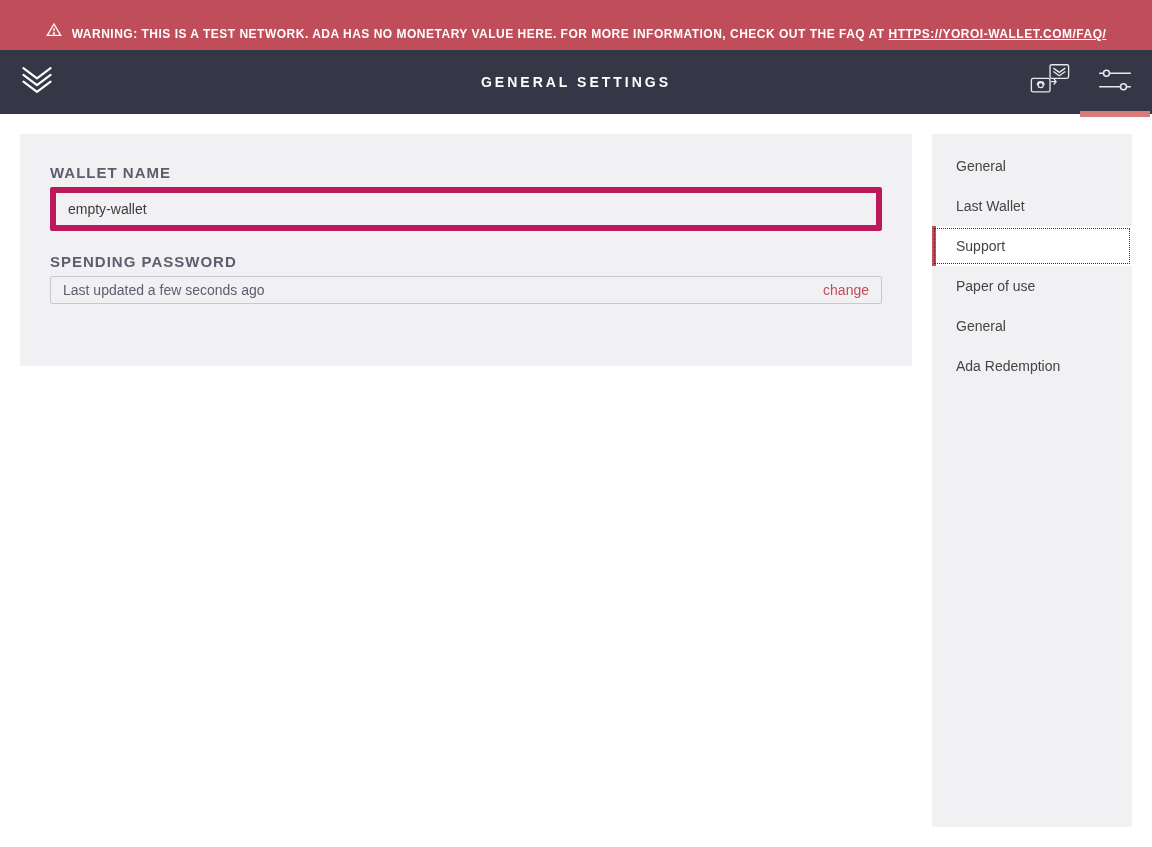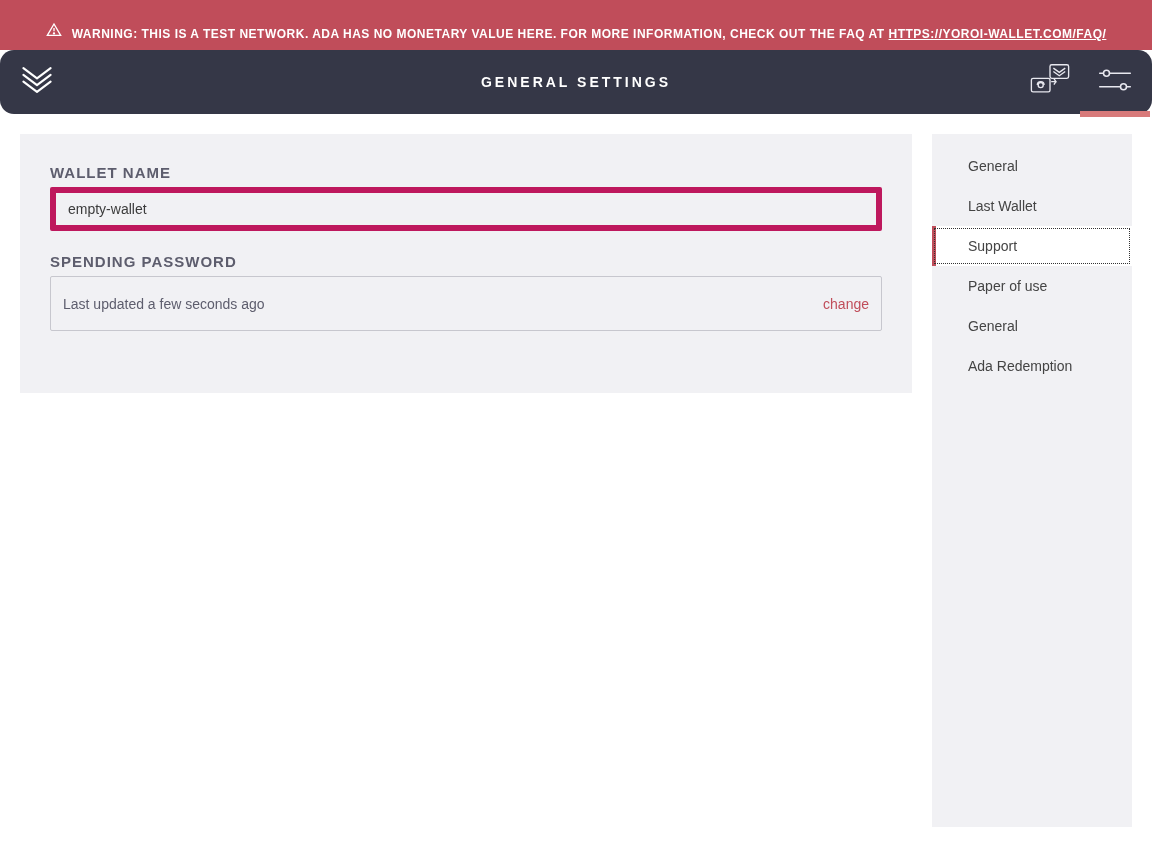--- a/index.html
+++ b/index.html
@@ -35,21 +35,20 @@
 }
 
 
 .topbar {
   background: #353747;
   height: 64px;
   display: flex;
   align-items: center;
   position: relative;
   padding: 0 20px;
-  border-radius: 14px;
 }
 .topbar .logo {
   color: #fff;
 }
 .topbar .title {
   position: absolute;
   left: 0; right: 0;
   text-align: center;
   color: #fff;
   font-weight: 700;
@@ -118,42 +117,42 @@
   border-radius: 2px;
   background: #f1f1f4;
   padding: 0 12px;
   font-size: 14px;
   color: #3b3b3b;
   font-family: inherit;
 }
 
 .password-field {
   width: 100%;
-  height: 55px;
+  height: 28px;
   border: 1px solid #c7c7ce;
   border-radius: 2px;
   background: #f1f1f4;
   padding: 0 12px;
   display: flex;
   align-items: center;
   justify-content: space-between;
 }
 .password-status {
   font-size: 14px;
   color: #5d5d6d;
 }
 .change-link {
   font-size: 14px;
   color: #c04d5a;
   cursor: pointer;
 }
 
 
 .side-item {
-  padding: 12px 32px;
+  padding: 12px 20px;
   font-size: 14px;
   color: #444;
   cursor: pointer;
   border-left: 4px solid transparent;
 }
 .side-item.active {
   background: #fff;
   border-left-color: #c04d5a;
   font-weight: 500;
   outline: 1px dotted #333;

